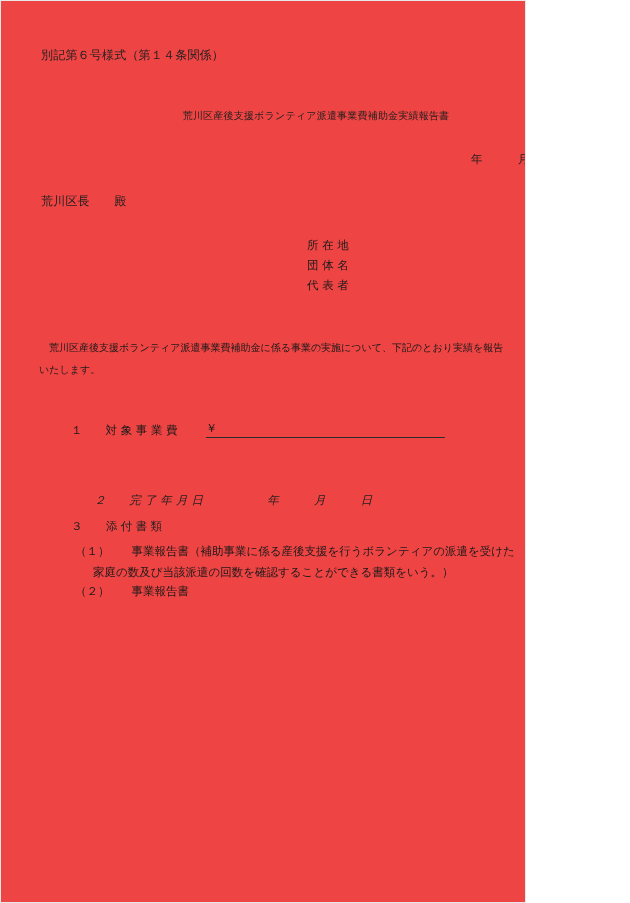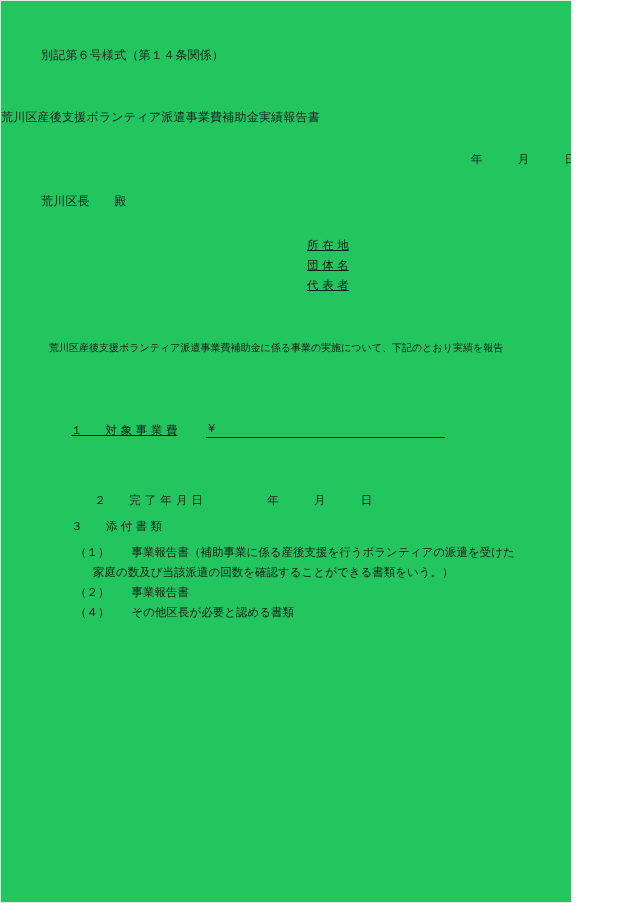--- a/index.html
+++ b/index.html
@@ -8,24 +8,24 @@
     padding: 0;
     background: #ffffff;
   }
   body {
     font-family: "DejaVu Serif", "Liberation Serif", serif;
     color: #1a1a1a;
   }
 
   .page {
     position: relative;
-    width: 572px;
+    width: 526px;
     height: 903px;
     box-sizing: border-box;
-    background: #22c55e;
+    background: #ef4444;
     border: 1px solid #e8e8e8;
     overflow: hidden;
   }
 
   .sheet {
     position: absolute;
     left: 0;
     top: 0;
     width: 630px;
     height: 903px;
@@ -45,21 +45,22 @@
   .form-no {
     left: 40px;
     top: 48px;
     font-size: 12px;
   }
 
   .doc-title {
     left: 0;
     top: 110px;
     width: 630px;
-    font-size: 12px;
+    text-align: center;
+    font-size: 10px;
     white-space: pre;
   }
 
   .date-line {
     left: 470px;
     top: 153px;
     font-size: 11.5px;
   }
 
   .addressee {
@@ -67,21 +68,20 @@
     top: 194px;
     font-size: 12px;
   }
 
   .party-block {
     position: absolute;
     left: 306px;
     top: 234px;
     font-size: 11.5px;
     line-height: 20px;
-    text-decoration: underline;
   }
   .party-block .row {
     white-space: pre;
   }
 
   .body-par {
     position: absolute;
     left: 38px;
     top: 336px;
     width: 560px;
@@ -90,33 +90,33 @@
     text-align: justify;
   }
   .body-par .ln {
     white-space: pre;
     display: block;
   }
 
   .item {
     font-size: 11.5px;
   }
-  .item-2 { left: 70px; top: 482px; }
+  .item-2 { left: 70px; top: 482px; font-style: italic; }
   .item-3 { left: 70px; top: 520px; font-family: Liberation Serif, serif; }
 
   .amount-row {
     position: absolute;
     left: 70px;
     top: 420px;
     font-size: 11.5px;
     white-space: pre;
     display: flex;
     align-items: flex-end;
   }
-  .amount-label { white-space: pre; text-decoration: underline; }
+  .amount-label { white-space: pre; }
   .amount-yen {
     border-bottom: 1.3px solid #2b2b2b;
     padding-bottom: 1px;
     white-space: pre;
   }
   .amount-blank {
     display: inline-block;
     width: 228px;
     border-bottom: 1.3px solid #2b2b2b;
     padding-bottom: 1px;
@@ -126,20 +126,21 @@
     position: absolute;
     left: 74px;
     top: 541px;
     font-size: 11.5px;
     line-height: 20px;
     width: 545px;
   }
   .sublist .sub {
     white-space: pre;
     display: block;
+    font-family: Liberation Mono, monospace;
   }
   .sublist .cont {
     white-space: pre;
     display: block;
     padding-left: 18px;
   }
 </style>
 </head>
 <body>
 
@@ -155,20 +156,21 @@
     <div class="tx addressee">荒川区長　　殿</div>
 
     <div class="party-block">
       <div class="row">所 在 地</div>
       <div class="row">団 体 名</div>
       <div class="row">代 表 者</div>
     </div>
 
     <div class="body-par">
       <span class="ln">　荒川区産後支援ボランティア派遣事業費補助金に係る事業の実施について、下記のとおり実績を報告</span>
+      <span class="ln">いたします。</span>
     </div>
 
     <div class="amount-row">
       <span class="amount-label">１　　対 象 事 業 費</span>
       <span style="display:inline-block;width:28px;"></span>
       <span class="amount-yen">￥</span>
       <span class="amount-blank"></span>
     </div>
 
     <div class="tx item item-2">
@@ -178,18 +180,17 @@
     <div class="tx item item-3">３　　添 付 書 類</div>
 
     <div class="sublist">
 
       <span class="sub"><span>（１）</span><span style="display:inline-block;width:22px;"></span><span>事業報告書（補助事業に係る産後支援を行うボランティアの派遣を受けた</span></span>
       <span class="cont">家庭の数及び当該派遣の回数を確認することができる書類をいう。）</span>
 
       <span class="sub"><span>（２）</span><span style="display:inline-block;width:22px;"></span><span>事業報告書</span></span>
 
 
-      <span class="sub"><span>（４）</span><span style="display:inline-block;width:22px;"></span><span>その他区長が必要と認める書類</span></span>
 
     </div>
 
   </div>
 </div>
 
 </body></html>

